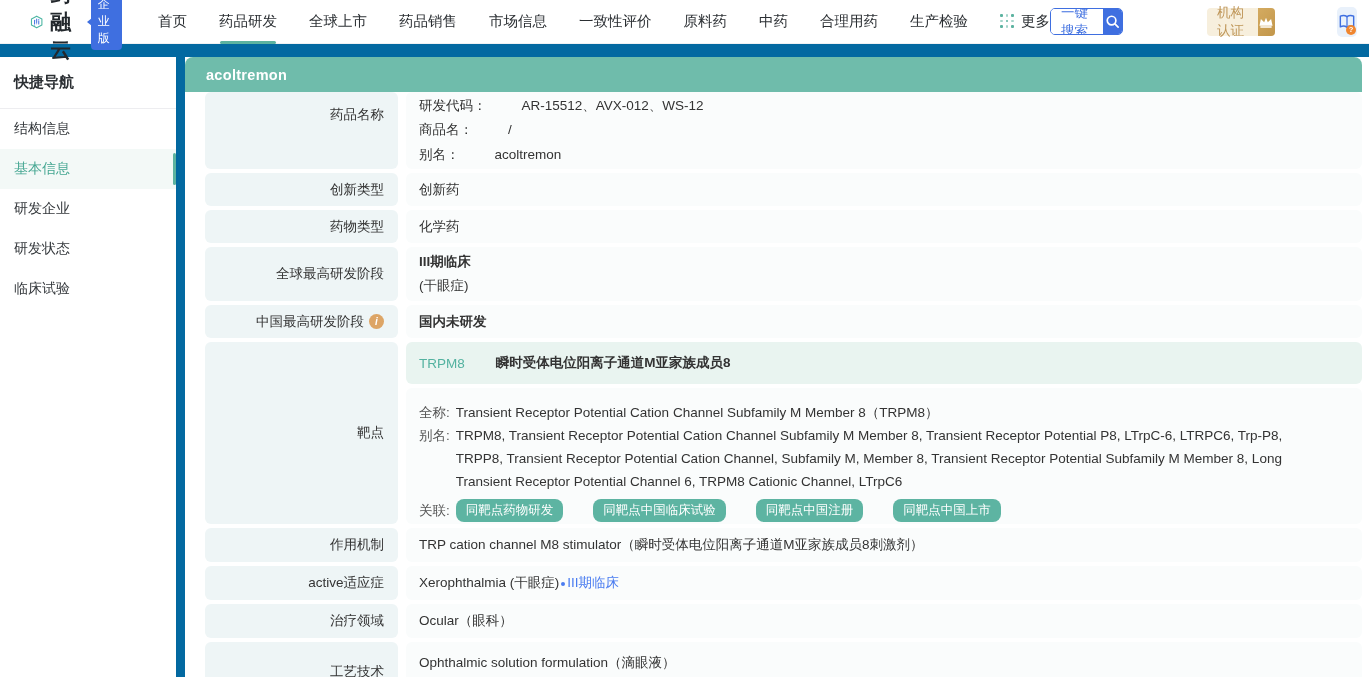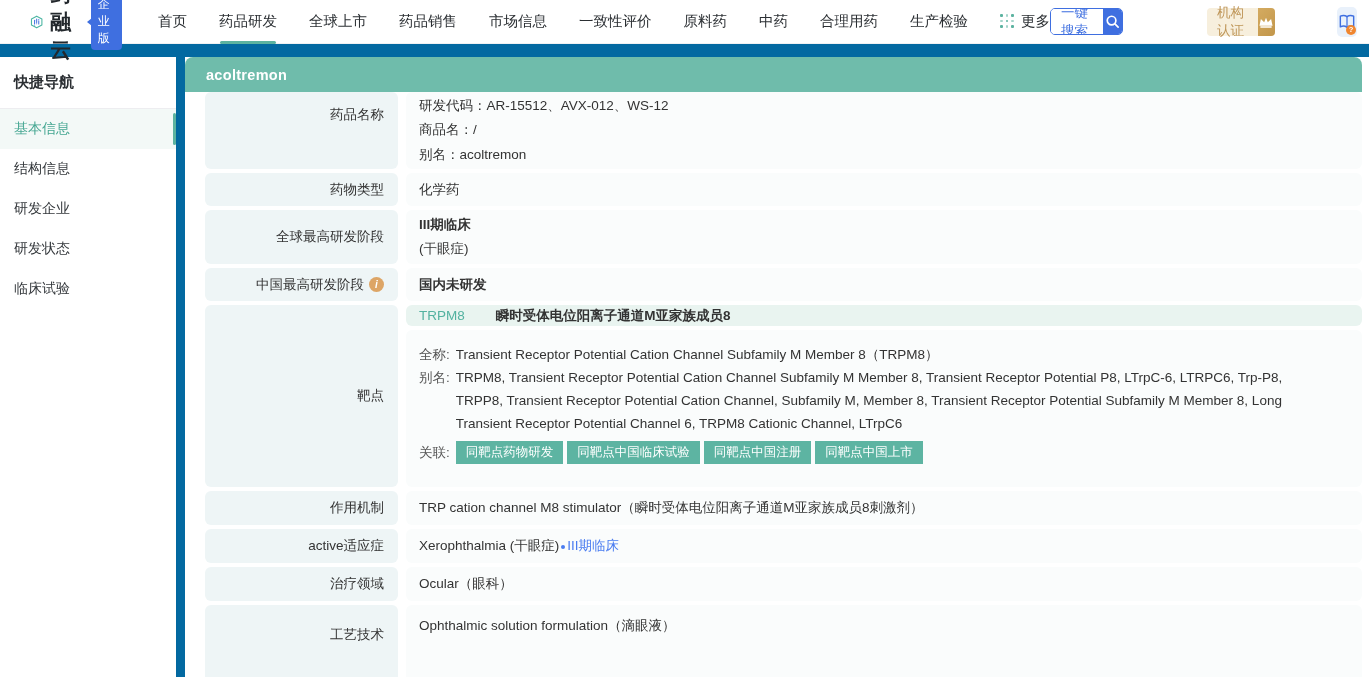--- a/index.html
+++ b/index.html
@@ -67,39 +67,39 @@
   .cell-label { width:193px; flex-shrink:0; background:#eef5f6; border-radius:6px;
     display:flex; align-items:center; justify-content:flex-end; padding-right:14px;
     font-size:13.5px; color:#333; }
   .cell-value { flex:1; margin-left:8px; background:#fafcfc; border-radius:6px;
     display:flex; align-items:center; padding-left:13px; font-size:13.5px; color:#333; }
   .h33 { height:33px; } .h34 { height:34px; } .h54 { height:54px; } .h77 { height:77px; }
   .h182 { height:182px; } .h80 { height:80px; }
   .top-label { align-items:flex-start; padding-top:14px; }
   .top-label-21 { align-items:flex-start; padding-top:21px; }
   .col-value { flex-direction:column; align-items:flex-start; justify-content:center; }
-  .line { line-height:24.5px; display:flex; }
+  .line { line-height:24.5px; display:flex;gap:35px; }
   .b { font-weight:bold; }
   .info-icon { width:15px; height:15px; border-radius:50%; background:#dda566; color:#fff;
     font-size:10px; font-weight:bold; display:inline-flex; align-items:center; justify-content:center;
     margin-left:5px; cursor:pointer; font-style:italic; }
 
   
   .target-value { flex-direction:column; align-items:stretch; padding:0; background:transparent; }
-  .trpm-bar { height:21px; background:#e9f4f0; border-radius:6px; display:flex; align-items:center;
+  .trpm-bar { height:42px; background:#e9f4f0; border-radius:6px; display:flex; align-items:center;
     padding-left:13px; margin-bottom:4px; }
   .trpm-symbol { color:#53b2a0; cursor:pointer; }
   .trpm-name { font-weight:bold; color:#333; margin-left:15px;padding-left:16px; }
   .target-detail { flex:1; background:#fafcfc; border-radius:6px; padding:13px 30px 0 13px; }
   .kv { display:flex; line-height:23px; }
   .kv .k { color:#555; flex-shrink:0; margin-right:6px; white-space:nowrap; }
   .kv .v { color:#333; max-width:930px; }
   .relation { margin-top:6px; align-items:center; }
   .rel-btn { display:inline-flex; align-items:center; height:23px; background:#5db4a2; color:#fff;
-    font-size:12.5px; padding:0 10px; border-radius:0; margin-right:4px; cursor:pointer;
+    font-size:12.5px; padding:0 10px; border-radius:8px; margin-right:30px; cursor:pointer;
     border:none; }
   .stage-link { color:#4a7cf0; cursor:pointer; text-decoration:none; margin-left:2px; }
   .stage-link .dot { display:inline-block; width:4px; height:4px; border-radius:50%;
     background:#4a7cf0; margin-right:2px; vertical-align:1px; }
   .pad-top-12 { justify-content:flex-start; padding-top:12px; }
 </style>
 </head>
 <body>
 
 <header class="navbar">
@@ -169,22 +169,22 @@
       <span class="q-badge">?</span>
     </div>
   </div>
 </header>
 
 <div class="page">
 
   <aside class="sidebar">
     <div class="sidebar-title">快捷导航</div>
     <div class="sidebar-divider"></div>
+    <div class="side-item">结构信息</div>
     <div class="side-item active">基本信息</div>
-    <div class="side-item">结构信息</div>
     <div class="side-item">研发企业</div>
     <div class="side-item">研发状态</div>
     <div class="side-item">临床试验</div>
   </aside>
 
   <main class="content">
     <div class="content-header">acoltremon</div>
 
     <div class="rows">
 
@@ -199,20 +199,24 @@
               <span>商品名：</span>
               <span>/</span>
             </div>
           <div class="line">
               <span>别名：</span>
               <span>acoltremon</span>
             </div>
         </div>
       </div>
 
+      <div class="row">
+        <div class="cell-label h33">创新类型</div>
+        <div class="cell-value h33">创新药</div>
+      </div>
 
       <div class="row">
         <div class="cell-label h33">药物类型</div>
         <div class="cell-value h33">化学药</div>
       </div>
 
       <div class="row">
         <div class="cell-label h54">全球最高研发阶段</div>
         <div class="cell-value h54 col-value">
           <div class="line b">III期临床</div>

